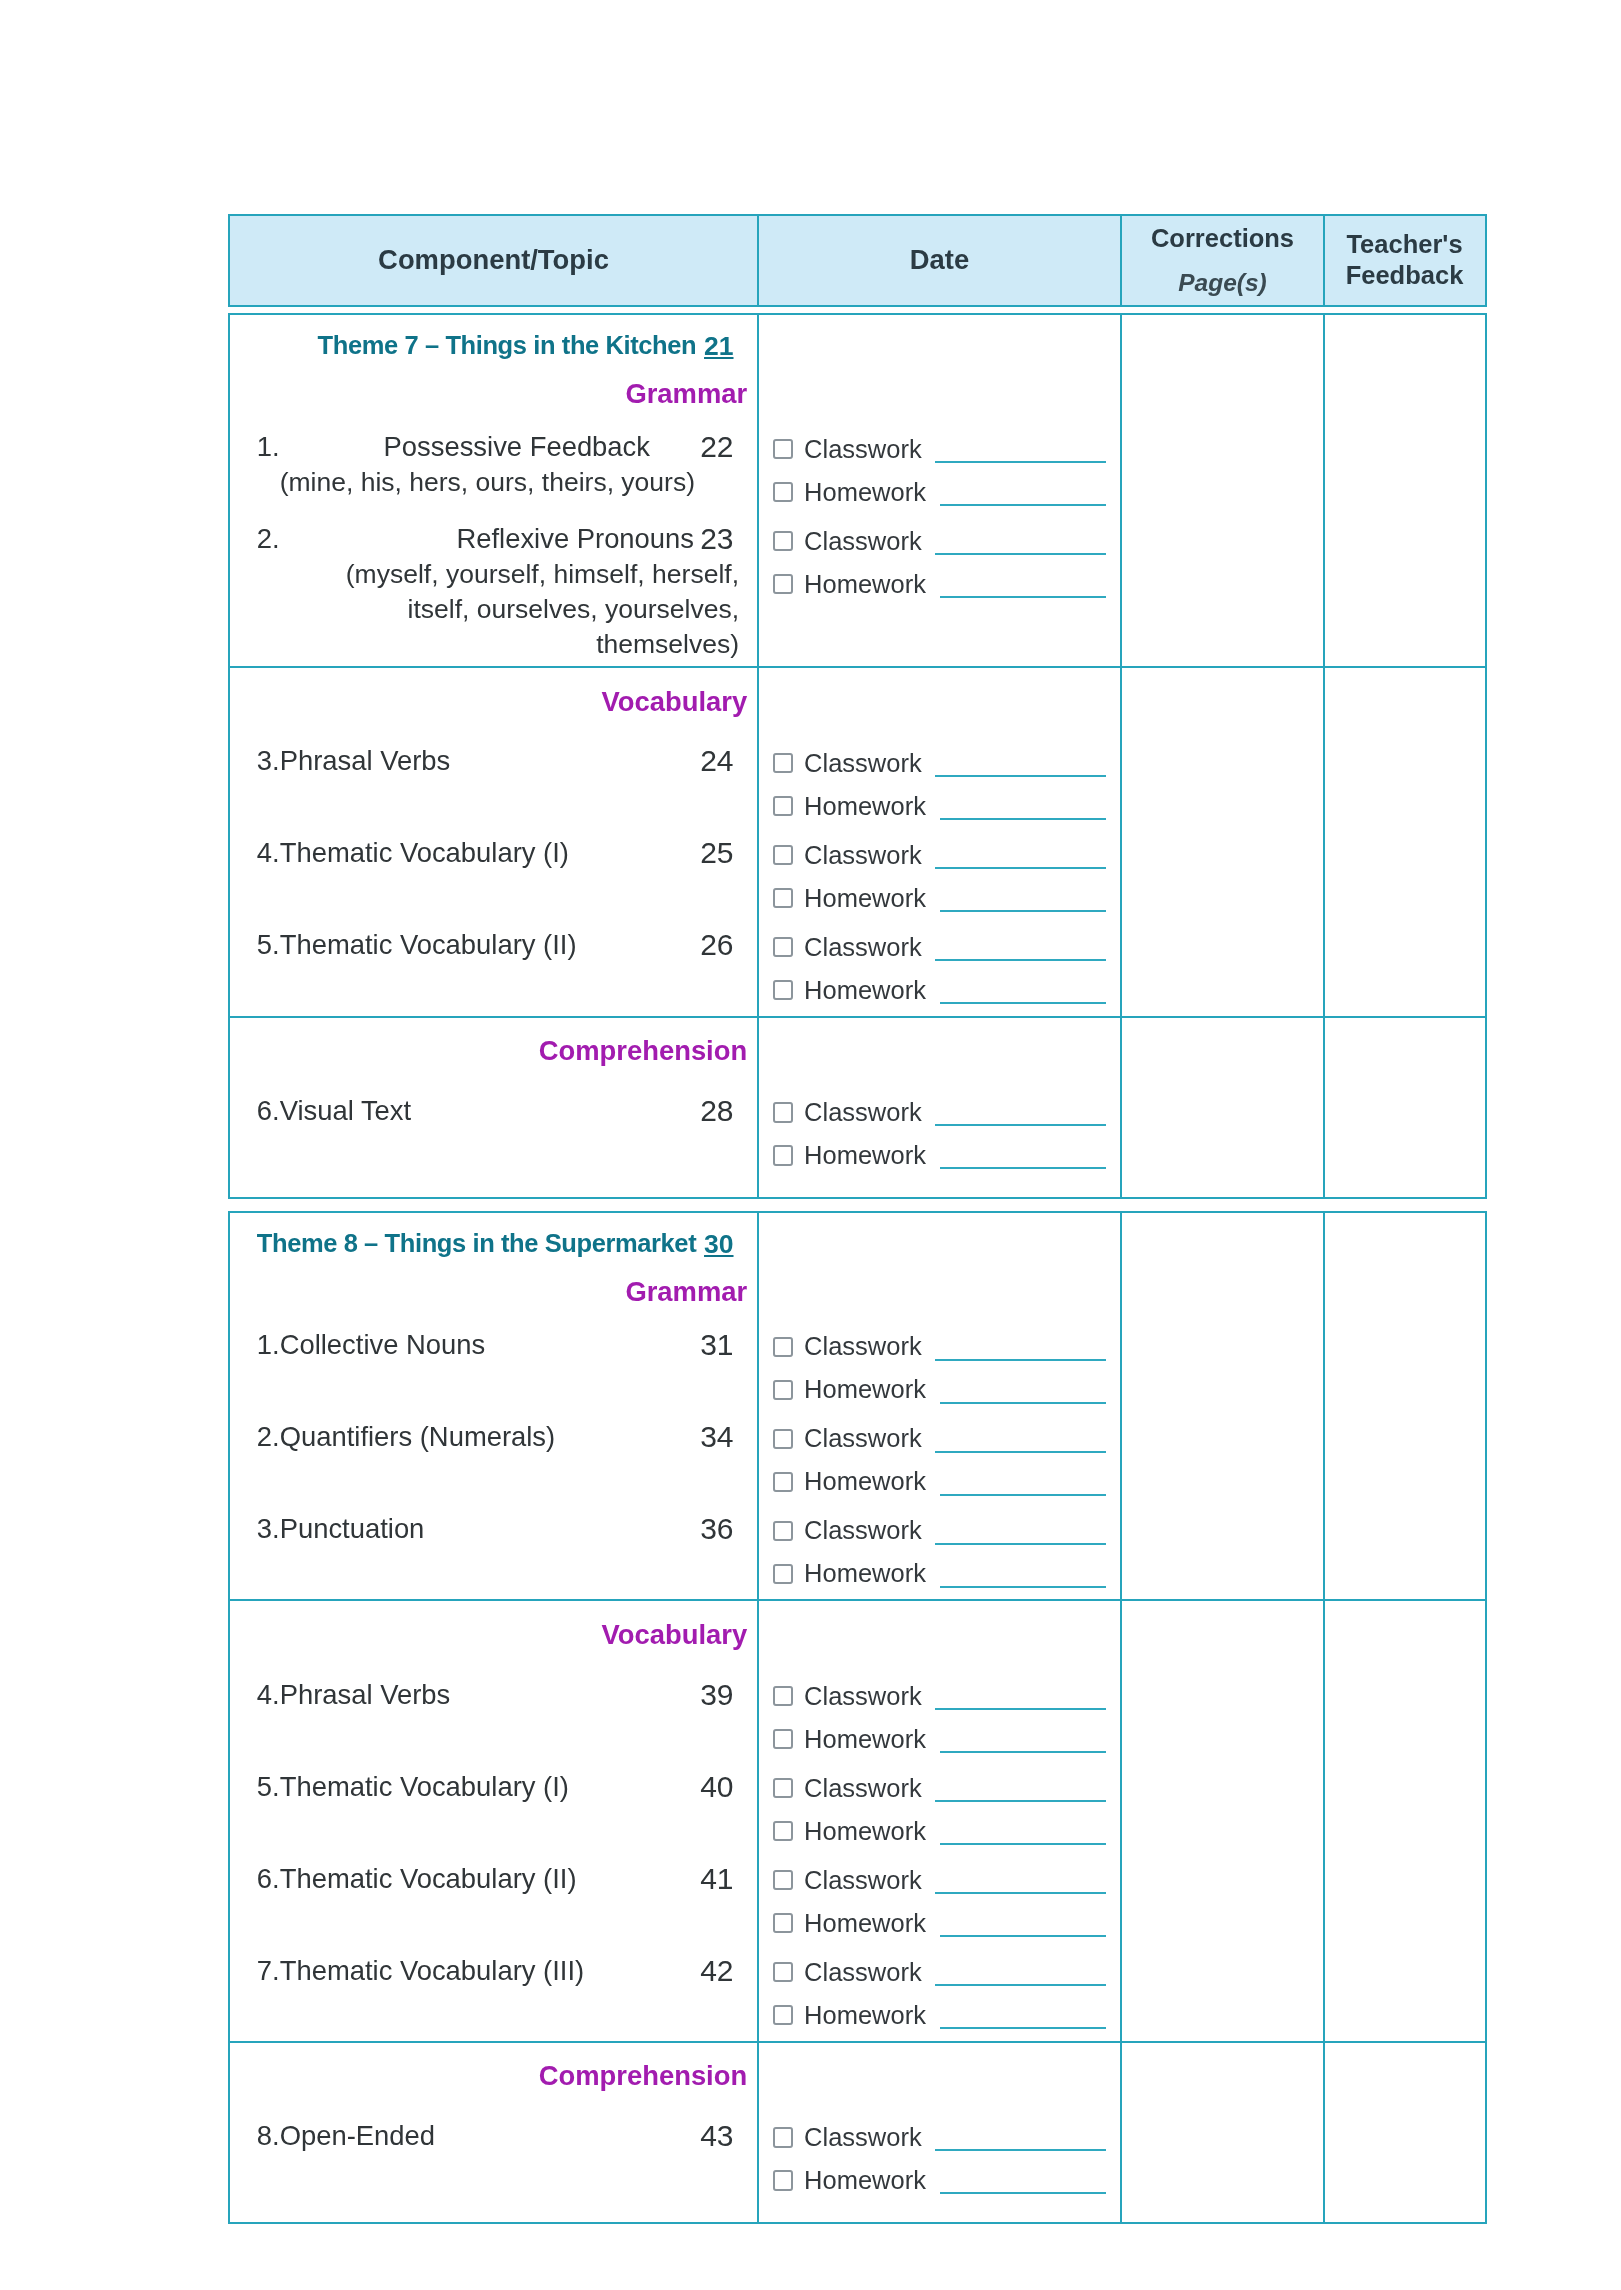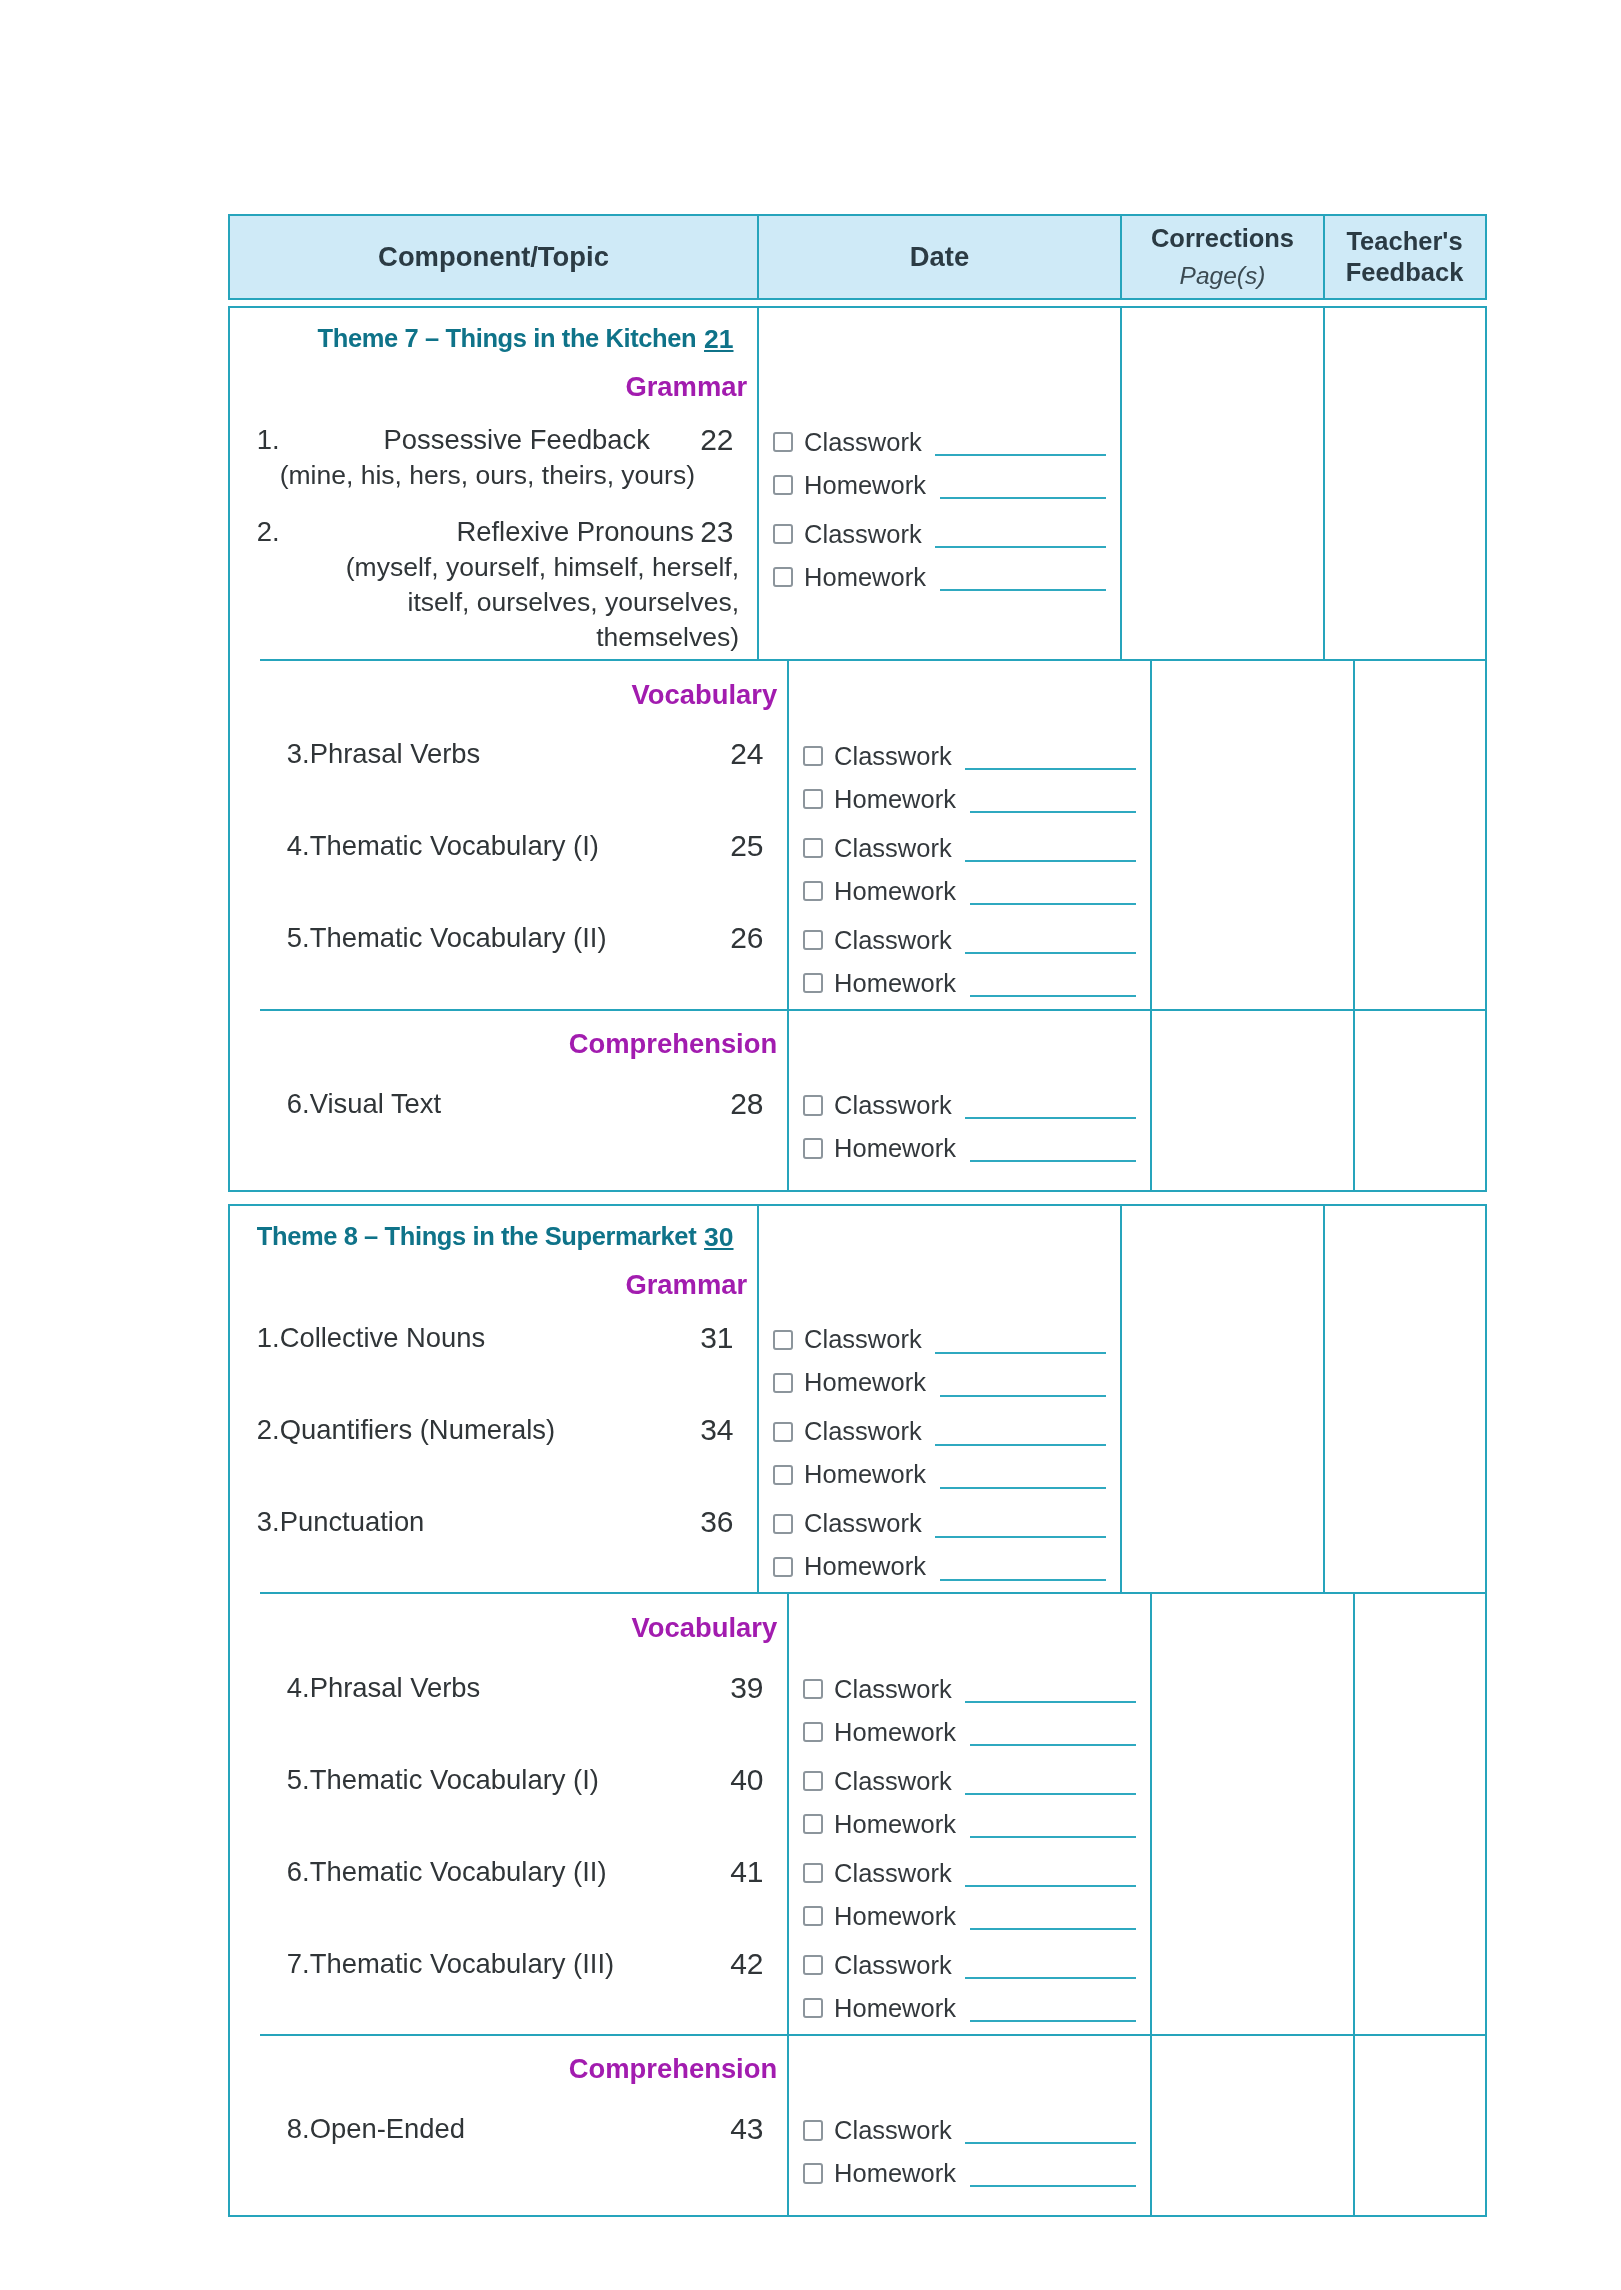--- a/index.html
+++ b/index.html
@@ -18,27 +18,27 @@
   .sheet{position:absolute;left:228px;top:214px;width:1259px;}
   .grid4{display:grid;grid-template-columns:529px 363px 203px 159px;}
   
   .hdr{border:2.9px solid var(--teal);background:var(--hdrbg);margin-bottom:6.9px;}
   .hcell{
     min-height:74px;padding:7.8px 5.9px;display:flex;flex-direction:column;
     justify-content:center;align-items:center;text-align:center;
     font-weight:bold;font-size:27.4px;color:#2b3b44;
   }
   .hcell:not(:last-child){border-right:2.9px solid var(--teal);}
-  .hcell .sub{font-style:italic;font-weight:normal;font-size:24.5px;margin-top:9px;color:#3a4a52;}
+  .hcell .sub{font-style:italic;font-weight:bold;font-size:24.5px;margin-top:16px;color:#3a4a52;}
   .hcell .l2{margin-top:2px;}
   .hc34{font-size:25.5px;}
   
   .tbl{border:2.9px solid var(--teal);}
   .tbl + .tbl{margin-top:12.7px;}
-  .section + .section{border-top:2.9px solid var(--teal);margin-left:30px;}
+  .section + .section{border-top:2.9px solid var(--teal);}
   .c1{grid-column:1;border-right:2.9px solid var(--teal);text-align:right;}
   .c2{grid-column:2;border-right:2.9px solid var(--teal);padding:0 11.8px 0 13.7px;}
   .c3{grid-column:3;border-right:2.9px solid var(--teal);}
   .c4{grid-column:4;}
   
   .head-cell{padding:15.7px 9.8px 15.7px 12.7px;}
   .ghead{padding:17.6px 9.8px 21.6px 12.7px;}
   .theme-row{display:flex;align-items:flex-start;padding-right:13.7px;}
   .theme-title{flex:1;font-weight:bold;font-size:25.5px;letter-spacing:-0.4px;color:var(--theme);white-space:nowrap;}
   .theme-page{font-weight:bold;font-size:26.5px;color:var(--theme);margin-left:7.8px;text-decoration:underline;}

